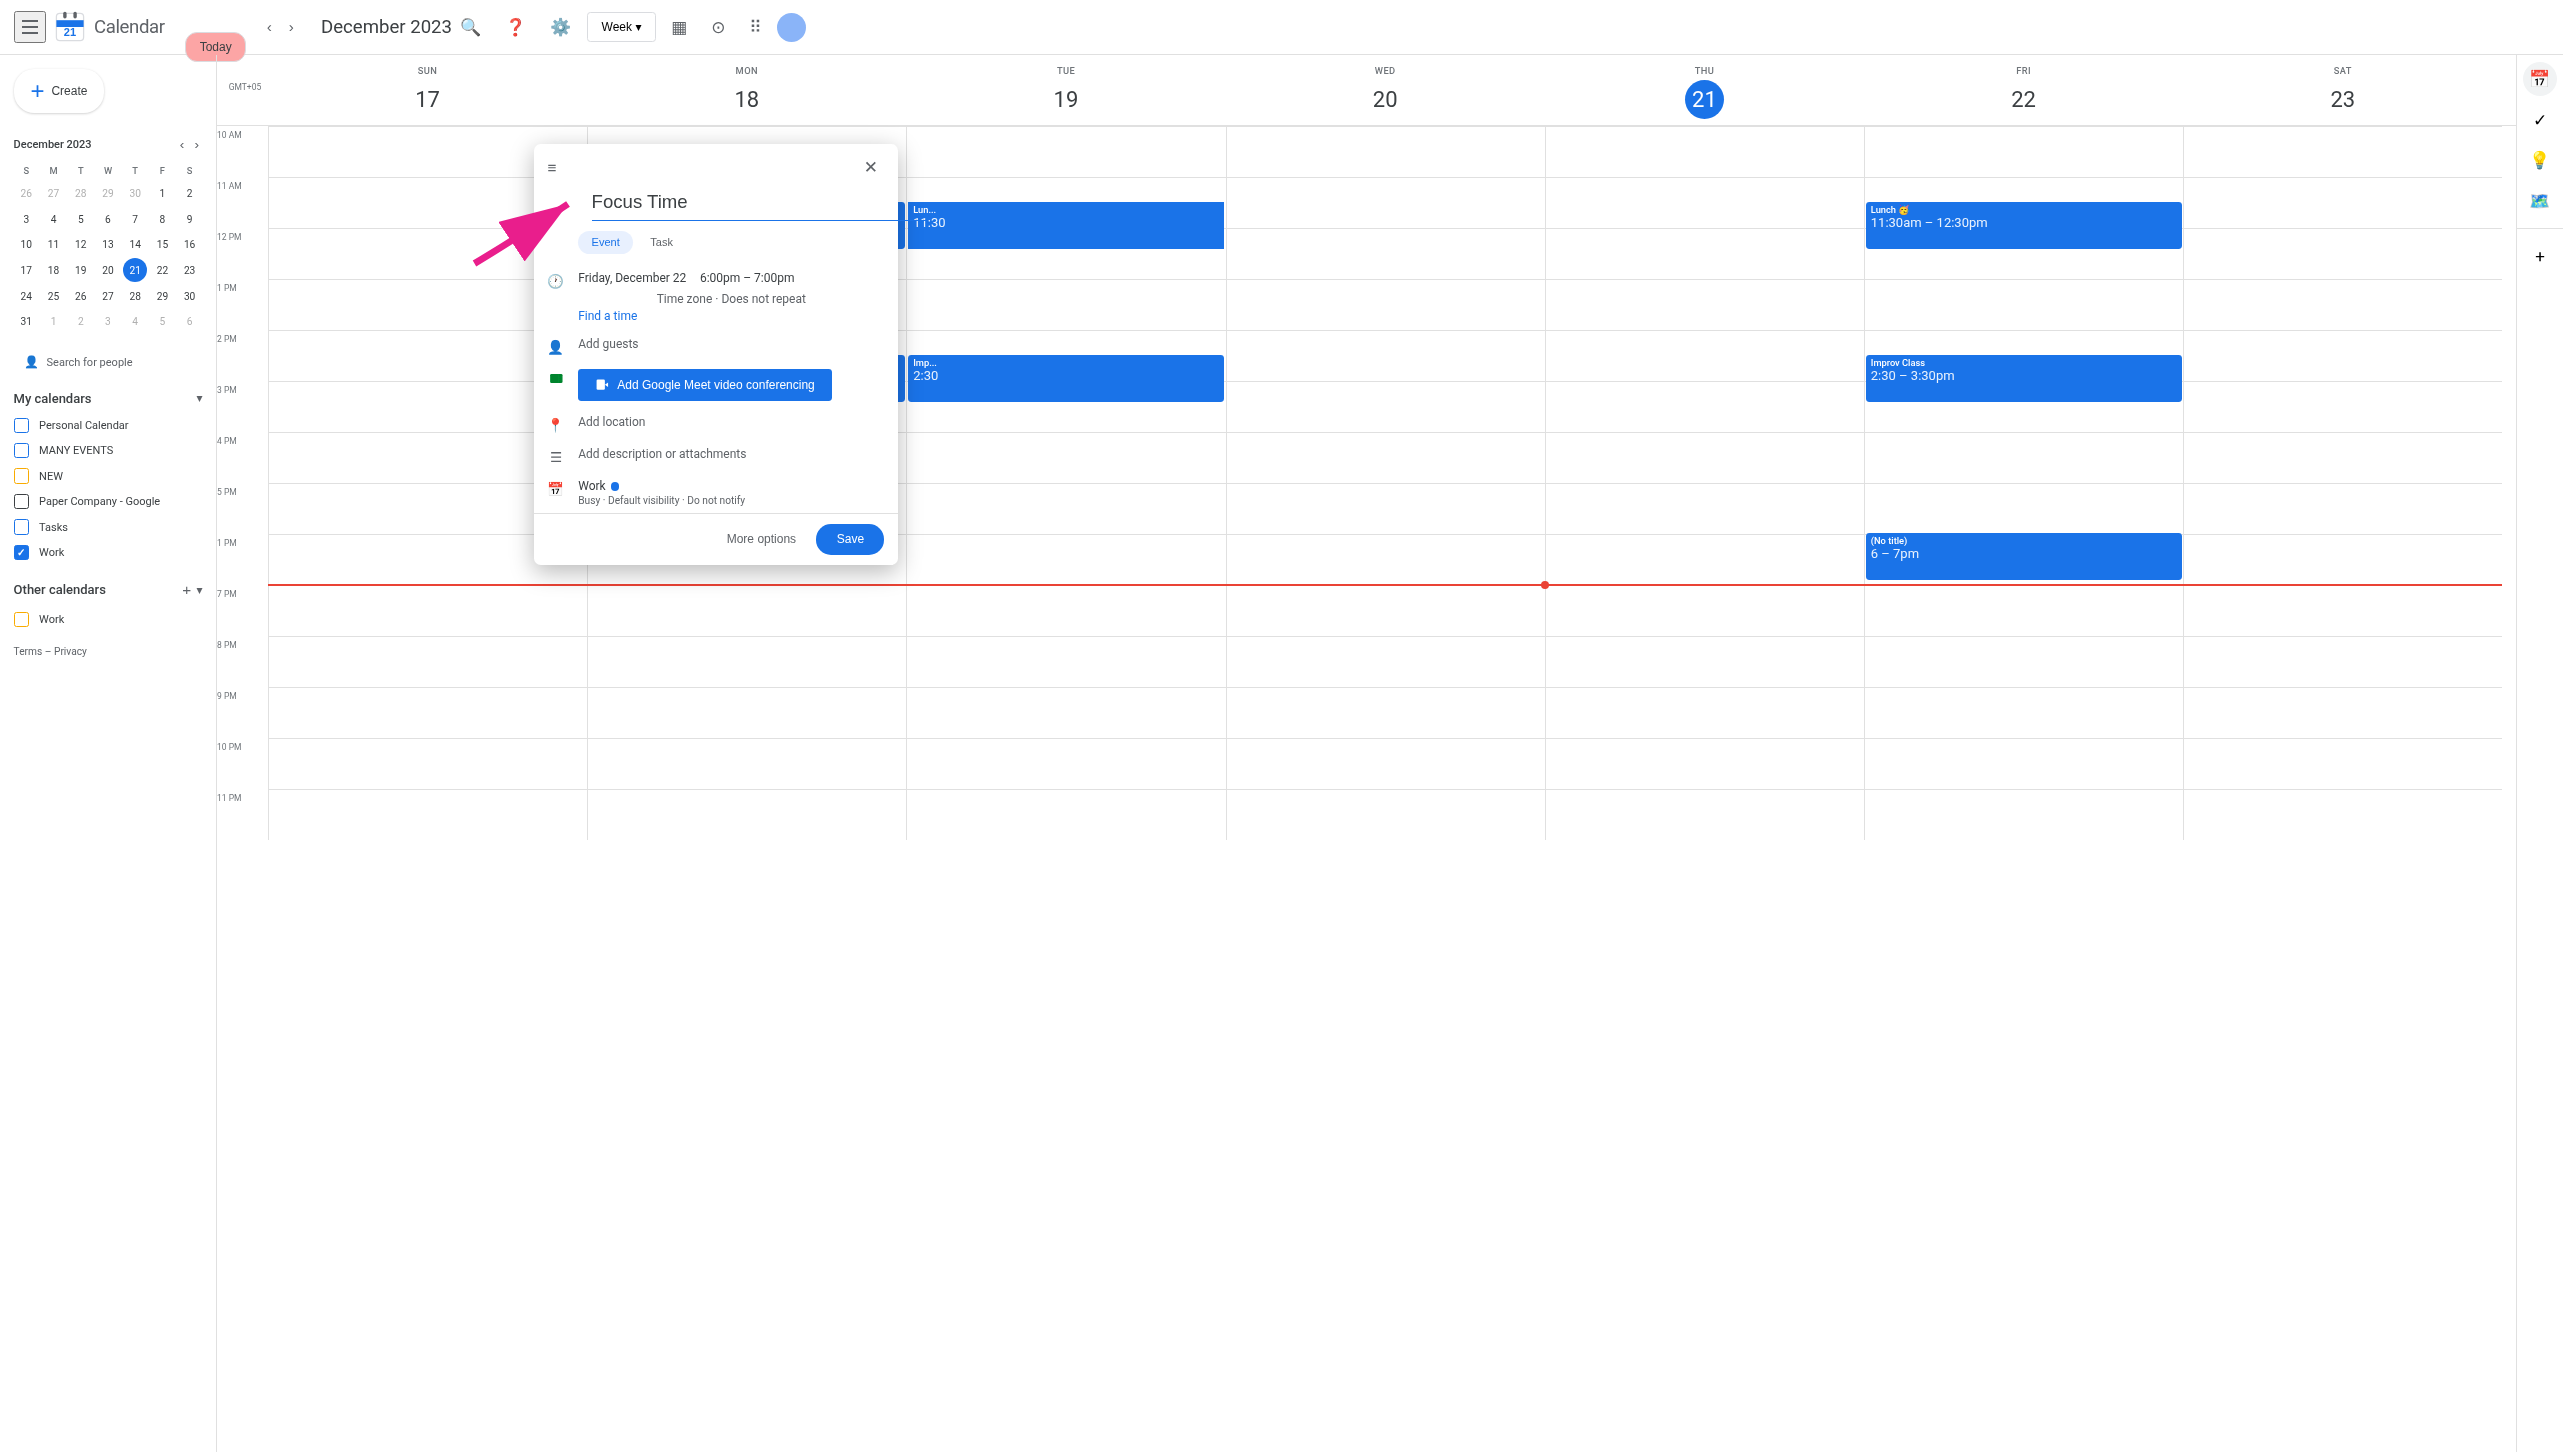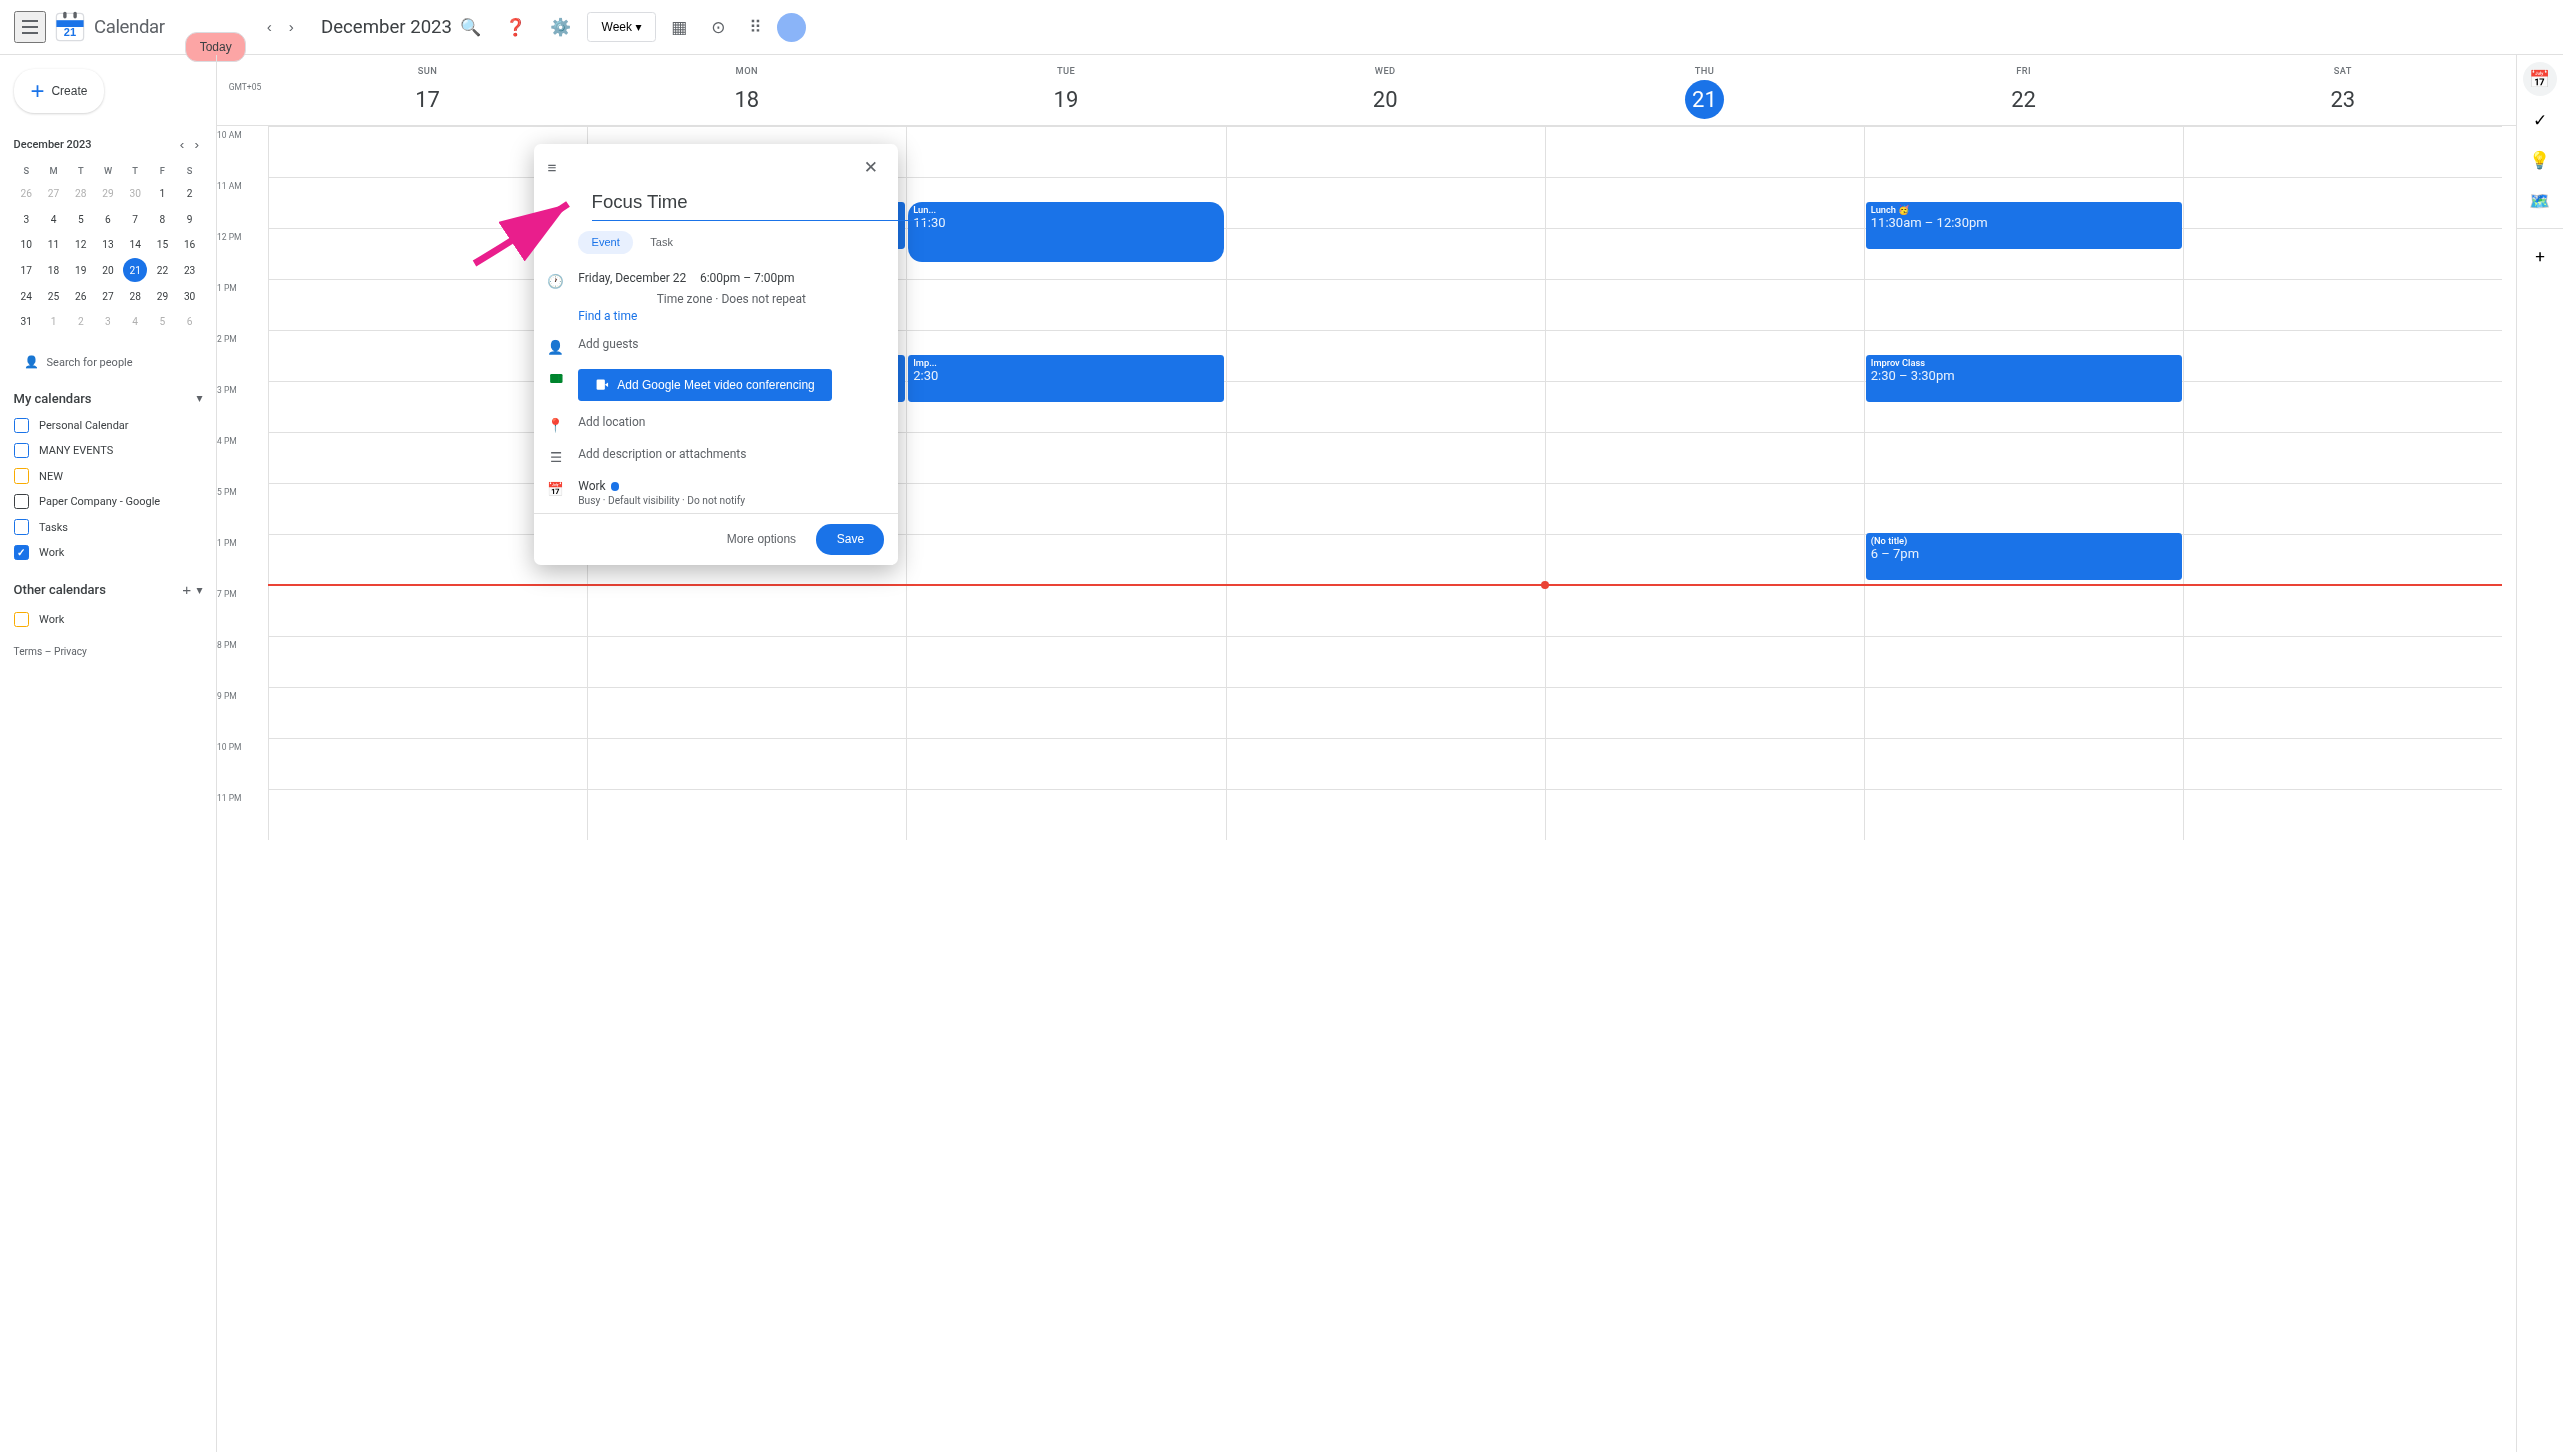--- a/index.html
+++ b/index.html
@@ -471,21 +471,21 @@
               <div class="event-title">Lunch 🥳</div>
               <div class="event-time">11:30am – 12:30pm</div>
             </div>
             <div class="event event-blue" style="position:absolute;top:229px;height:47px;left:1.7px;right:1.7px;pointer-events:all;border-radius:3.4px;">
               <div class="event-title">Improv Class</div>
               <div class="event-time">2:30 – 3:30pm</div>
             </div>
           </div>
 
           <div style="position:relative;">
-            <div class="event event-blue" style="position:absolute;top:76px;height:60px;left:1.7px;right:1.7px;pointer-events:all;border-radius:14px;">
+            <div class="event event-blue" style="position:absolute;top:76px;height:47px;left:1.7px;right:1.7px;pointer-events:all;border-radius:0;">
               <div class="event-title">Lun...</div>
               <div class="event-time">11:30</div>
             </div>
             <div class="event event-blue" style="position:absolute;top:229px;height:47px;left:1.7px;right:1.7px;pointer-events:all;border-radius:3.4px;">
               <div class="event-title">Imp...</div>
               <div class="event-time">2:30</div>
             </div>
           </div>
 
           <div style="position:relative;"></div>

